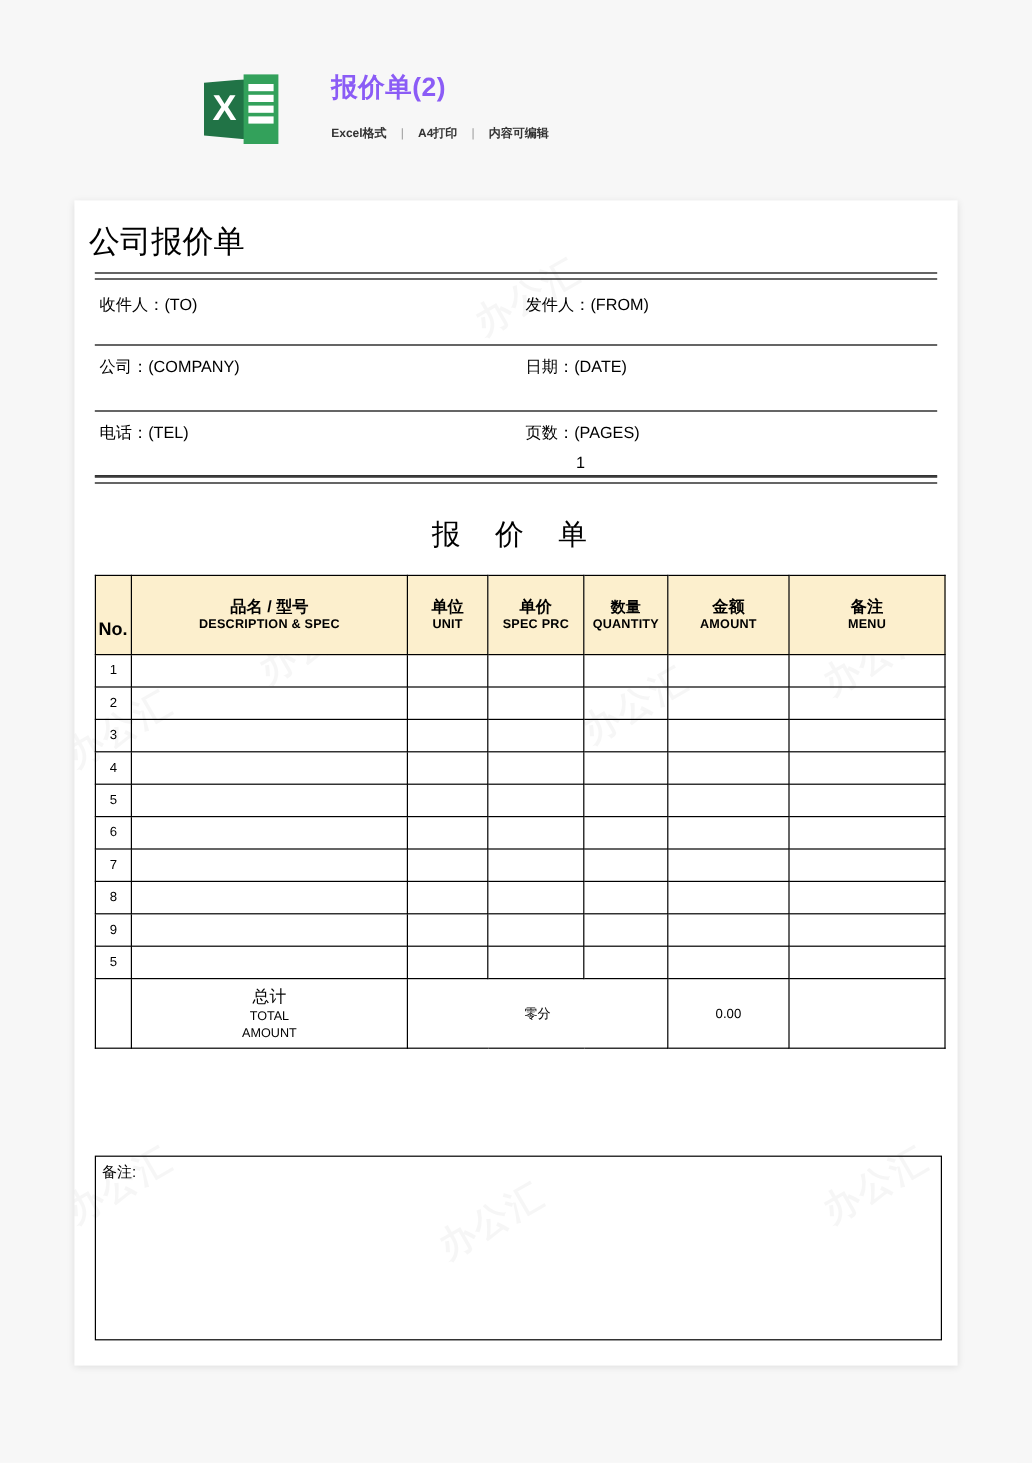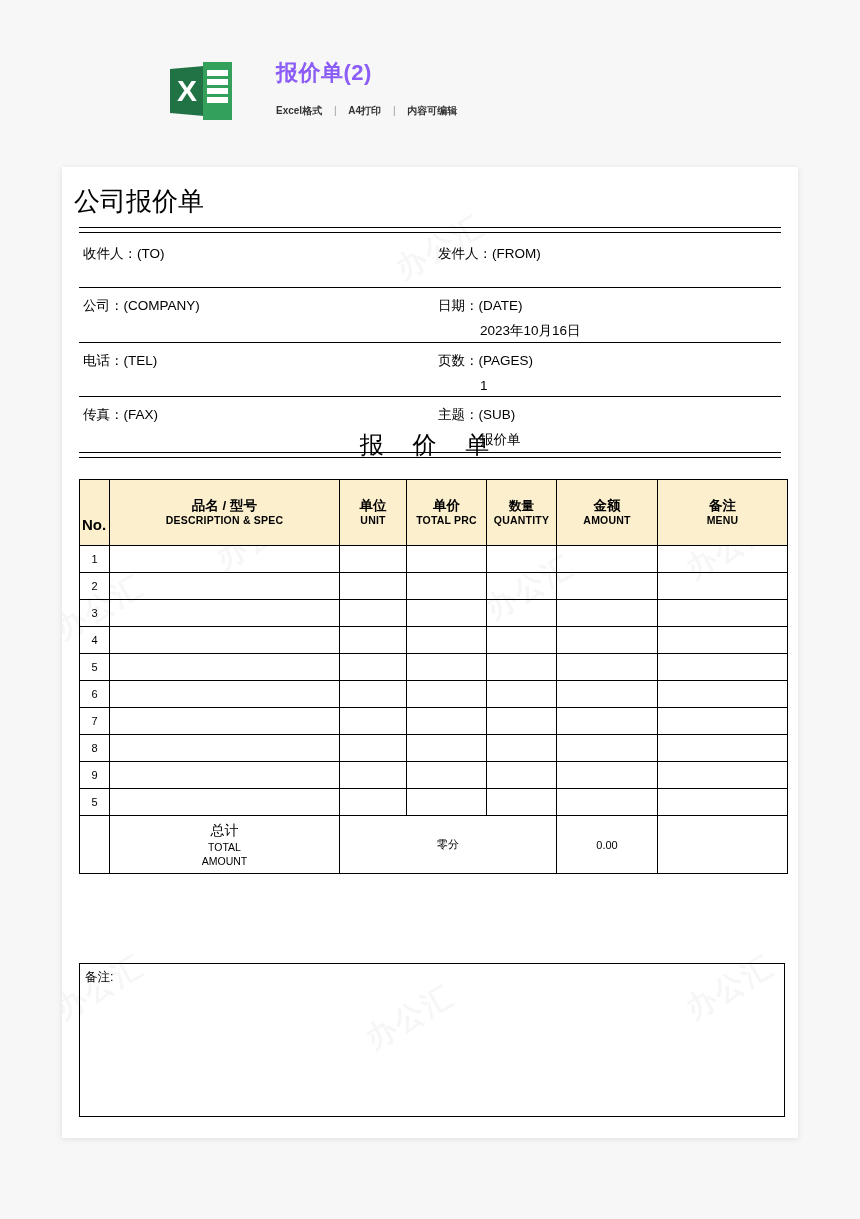--- a/index.html
+++ b/index.html
@@ -368,47 +368,37 @@
       </div>
 
       <div class="rule-single"></div>
 
       <div class="info-row r2">
         <div class="info-col left">
           <span>公司：(COMPANY)</span>
         </div>
         <div class="info-col right">
           <span>日期：(DATE)</span>
-          <span class="val">2023年10月16日</span>
         </div>
       </div>
 
       <div class="rule-single"></div>
 
       <div class="info-row r3">
         <div class="info-col left">
           <span>电话：(TEL)</span>
         </div>
         <div class="info-col right">
           <span>页数：(PAGES)</span>
           <span class="val">1</span>
         </div>
       </div>
 
       <div class="rule-single"></div>
 
-      <div class="info-row r4">
-        <div class="info-col left">
-          <span>传真：(FAX)</span>
-        </div>
-        <div class="info-col right">
-          <span>主题：(SUB)</span>
-          <span class="val">报价单</span>
-        </div>
-      </div>
 
       <div class="rule-double"></div>
     </div>
 
     <div class="quote-heading">报 价 单</div>
 
     <table class="qt">
       <colgroup>
         <col style="width:30px">
         <col style="width:230px">
@@ -424,21 +414,21 @@
           <th>
             <span class="cn">品名 / 型号</span>
             <span class="en">DESCRIPTION &amp; SPEC</span>
           </th>
           <th>
             <span class="cn">单位</span>
             <span class="en">UNIT</span>
           </th>
           <th>
             <span class="cn">单价</span>
-            <span class="en">TOTAL PRC</span>
+            <span class="en">SPEC PRC</span>
           </th>
           <th>
             <span class="cn sm">数量</span>
             <span class="en wrap">QUANTITY</span>
           </th>
           <th>
             <span class="cn">金额</span>
             <span class="en">AMOUNT</span>
           </th>
           <th>

